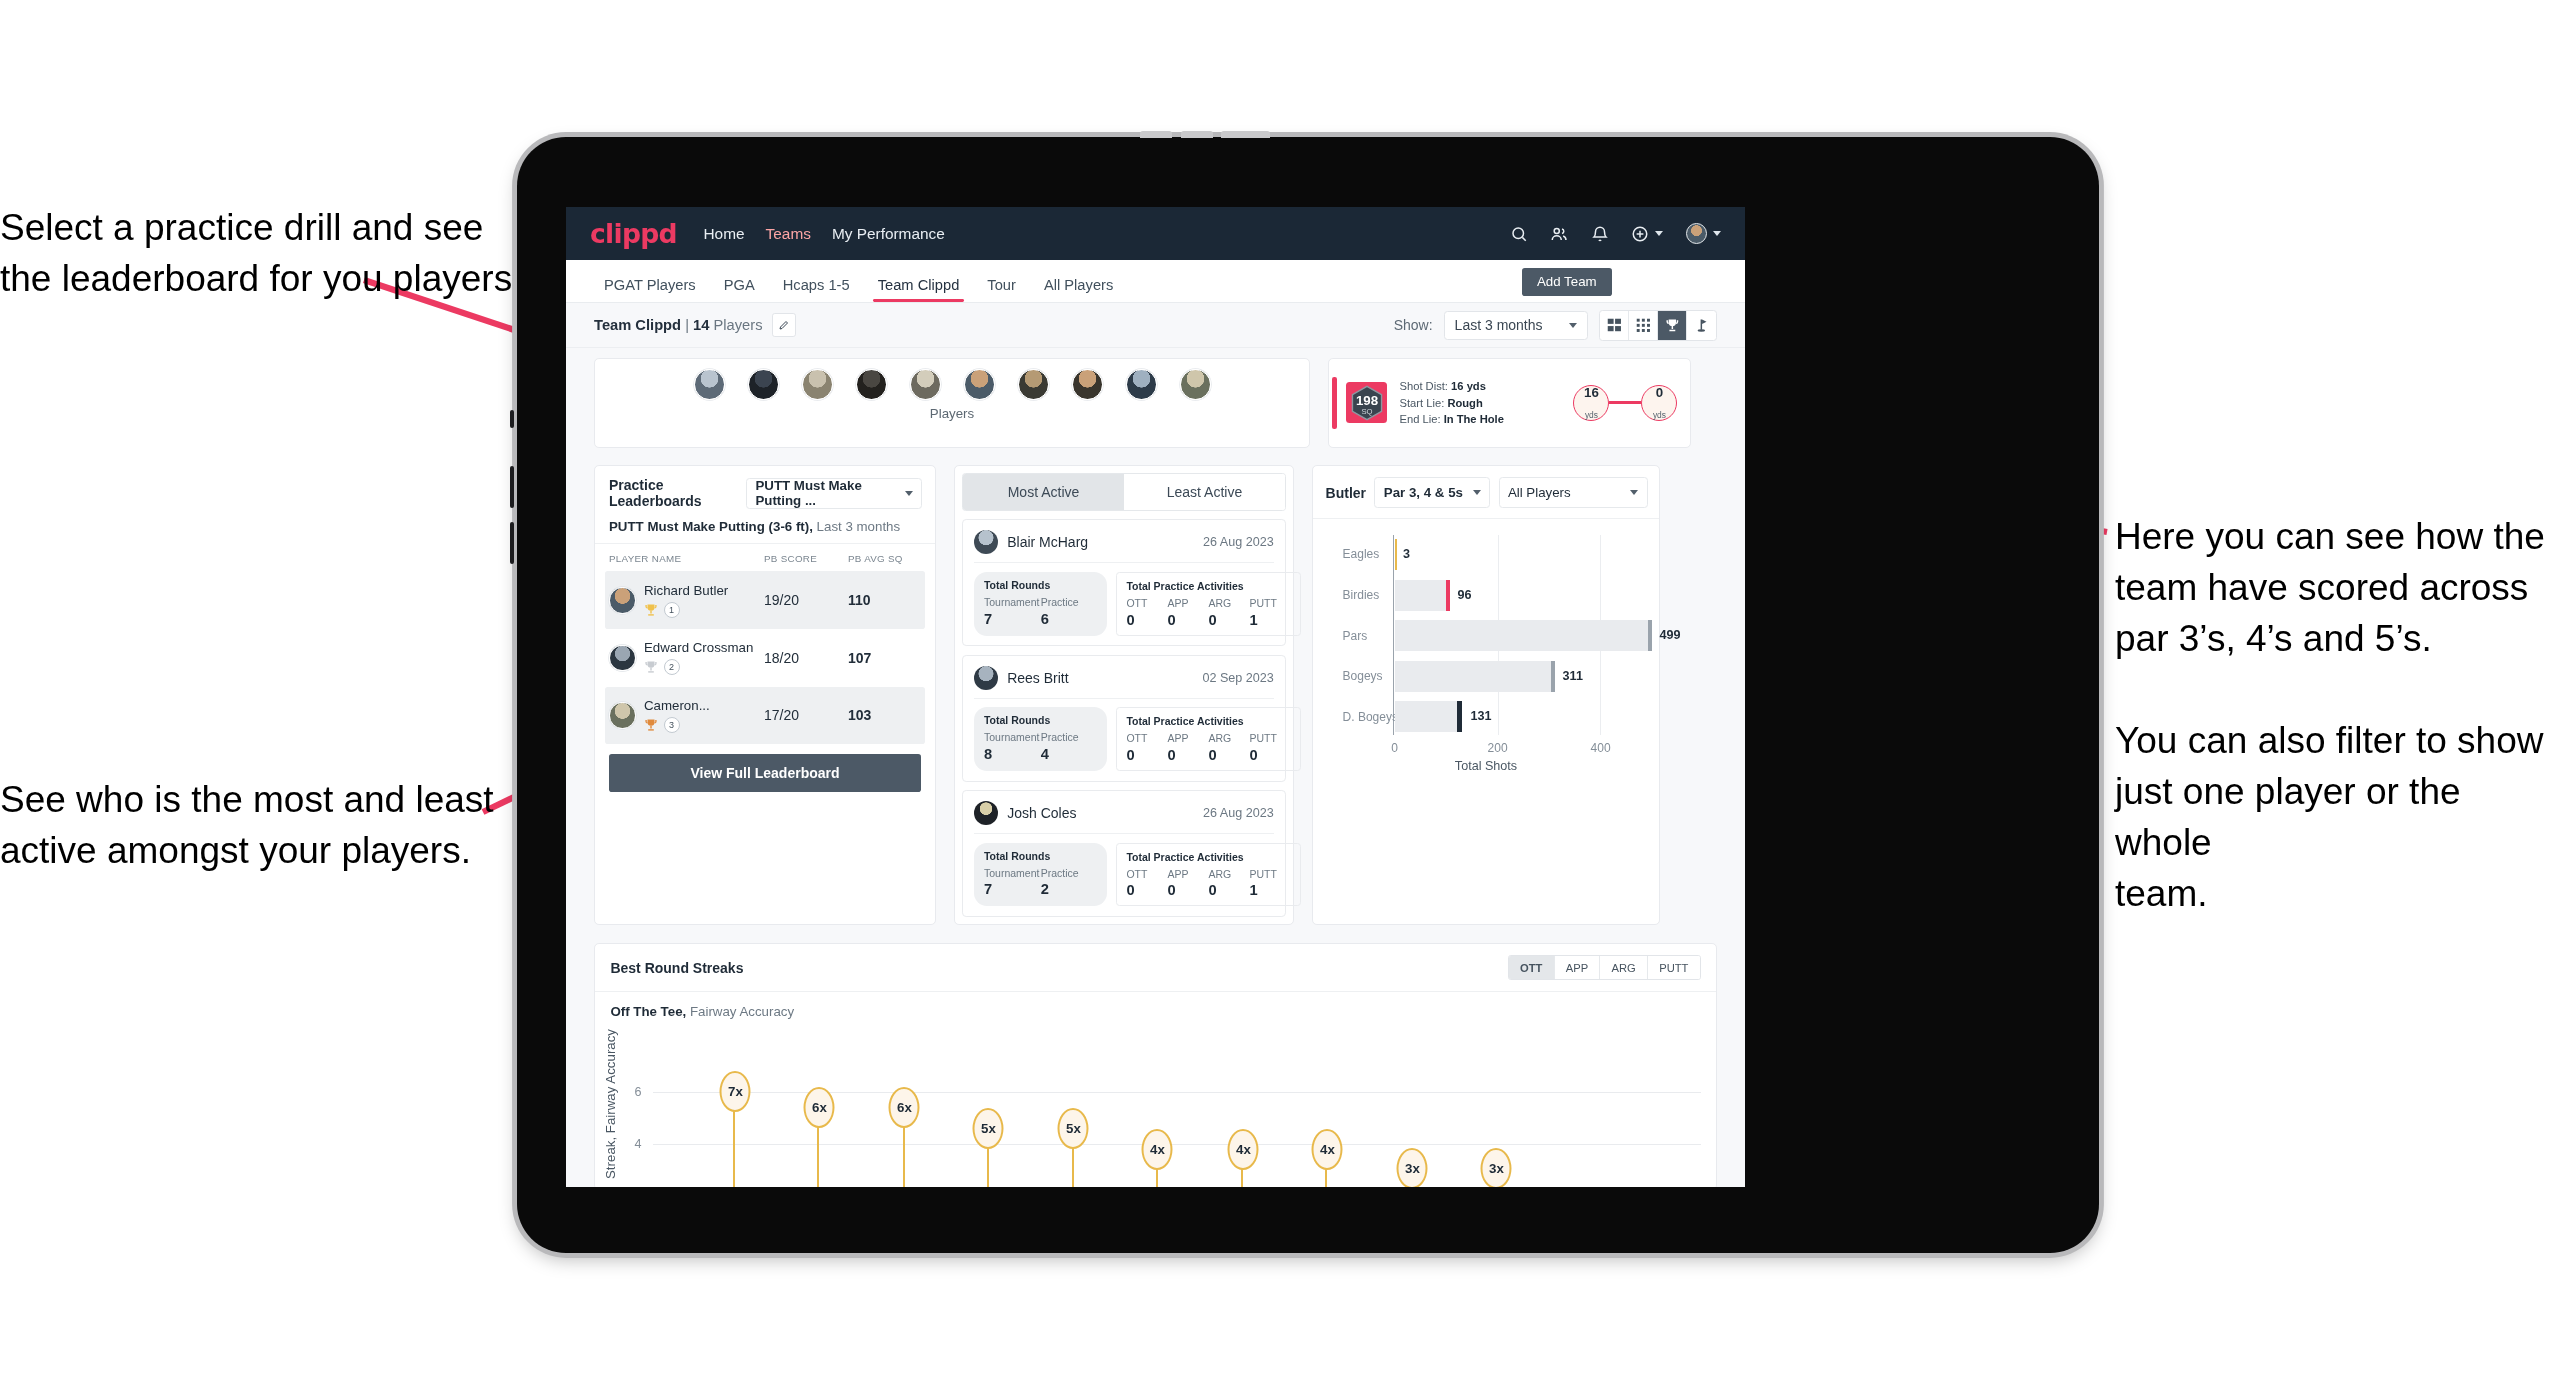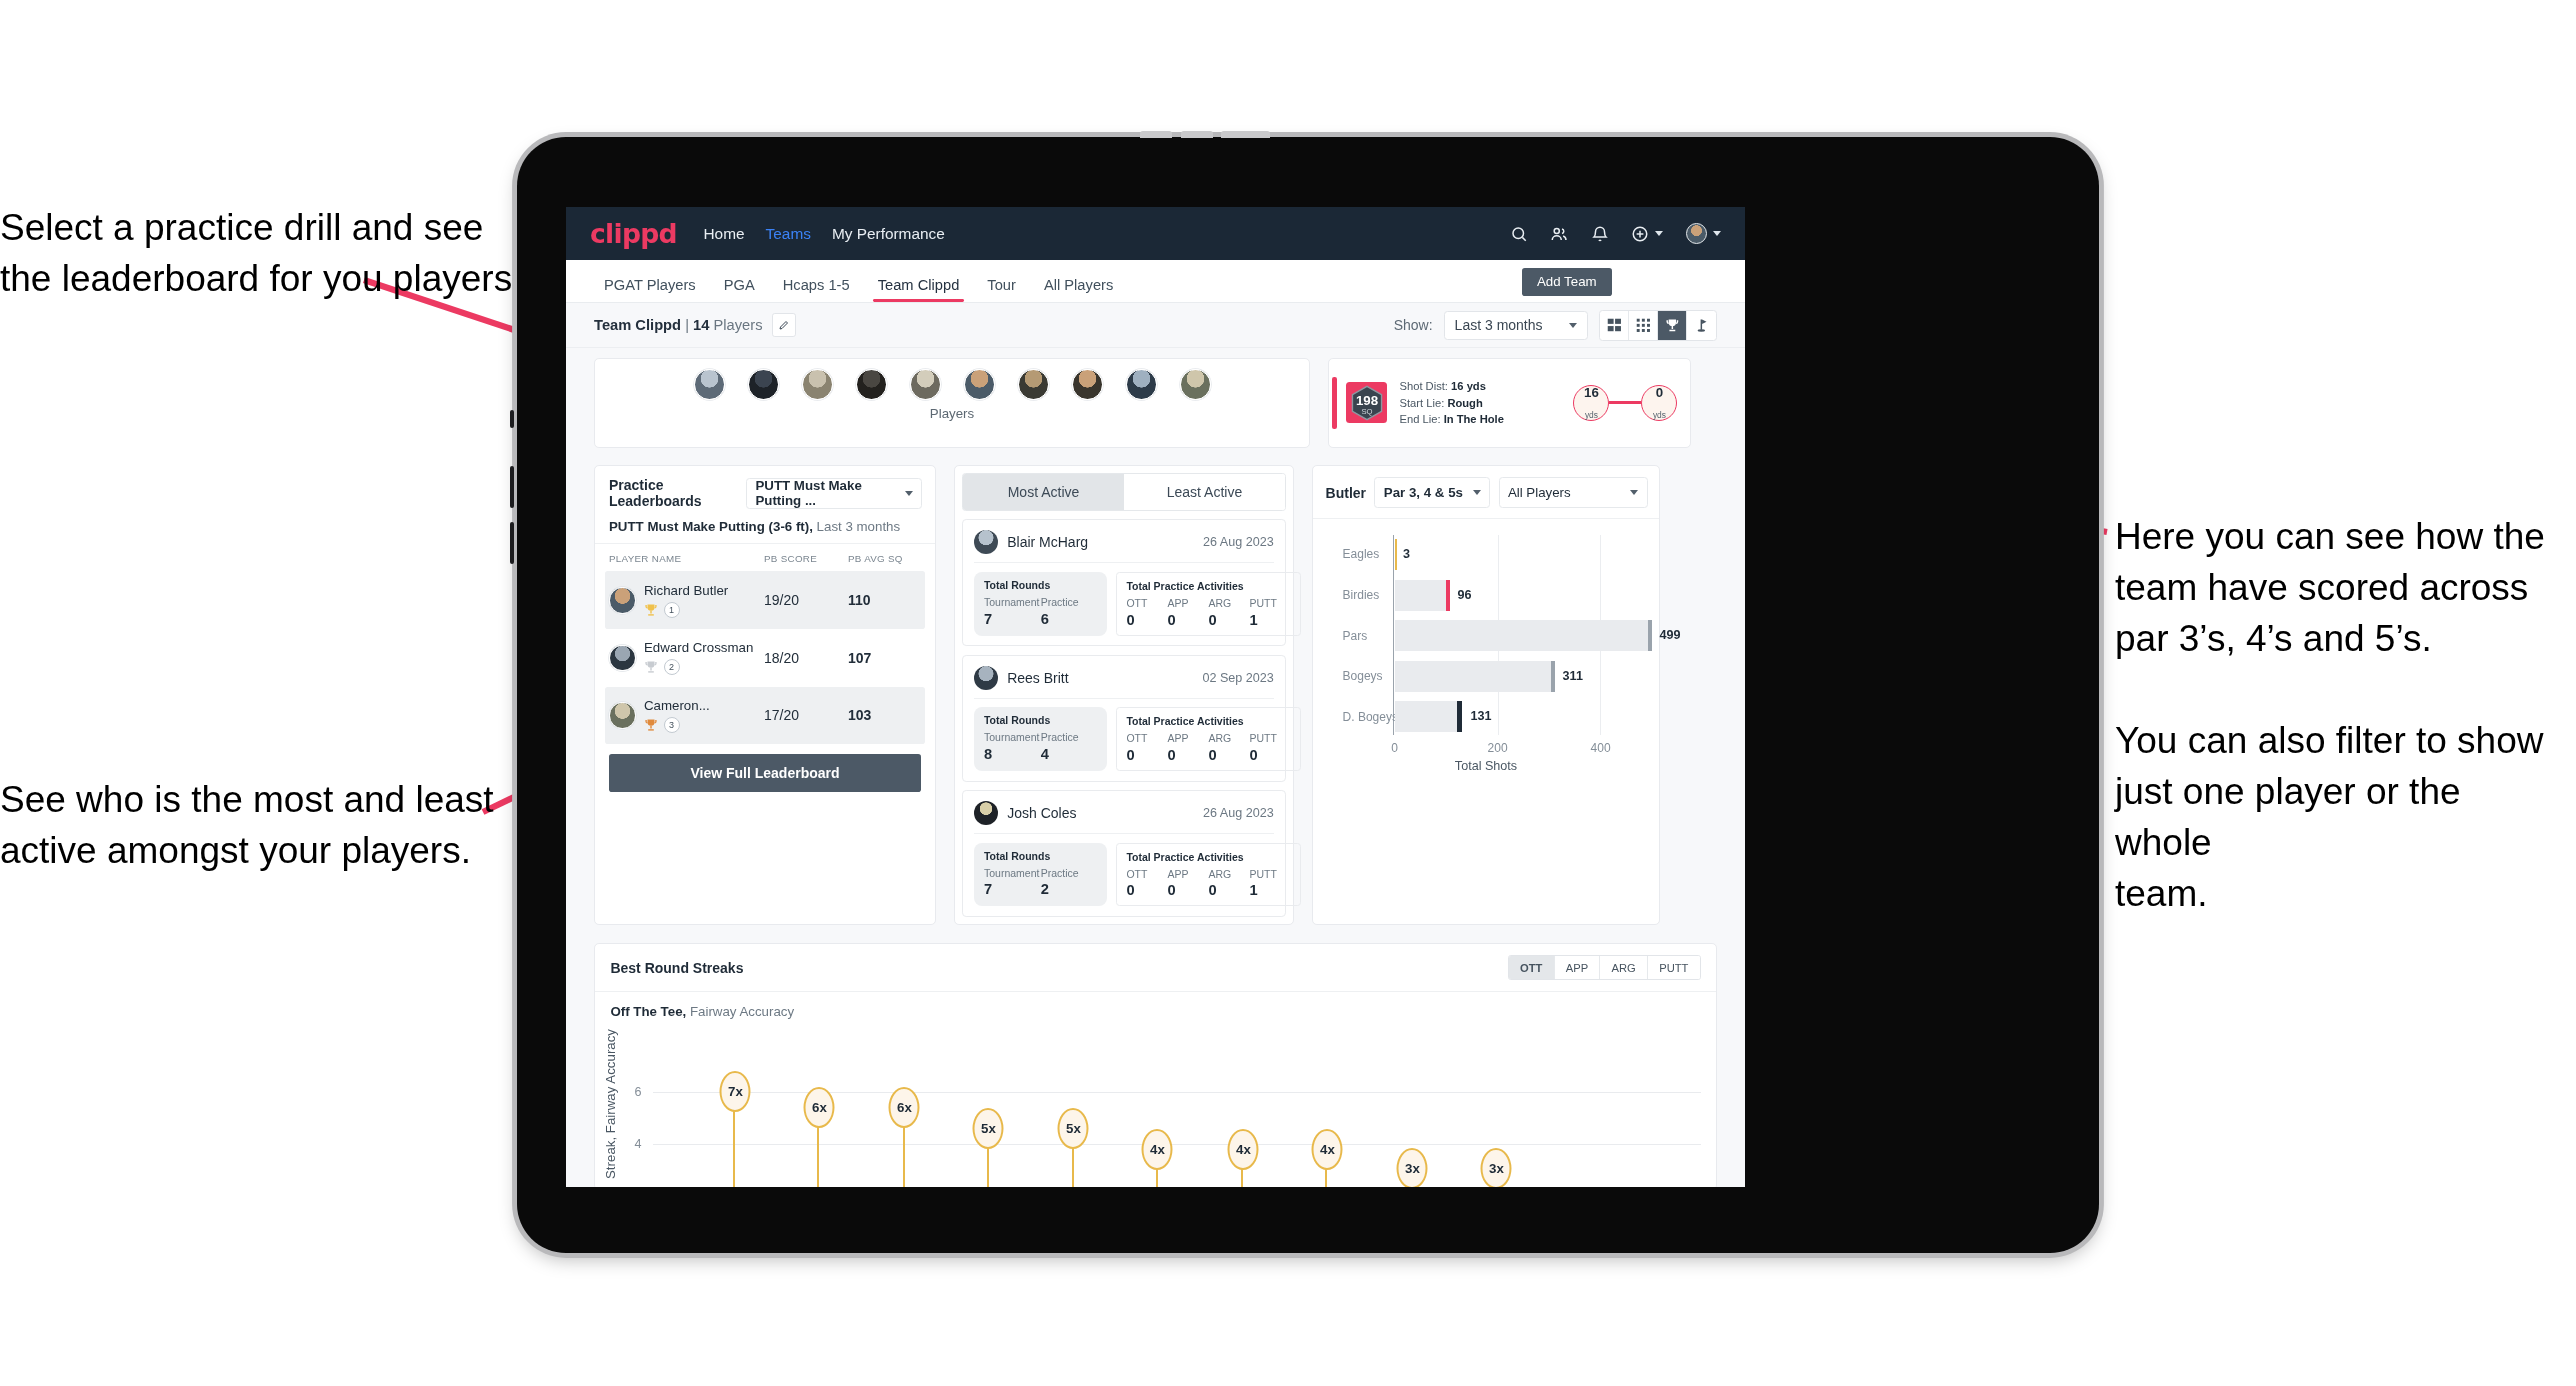--- a/index.html
+++ b/index.html
@@ -62,21 +62,21 @@
     display: flex; align-items: center; padding: 0 24px;
   }
   .logo {
     color: #ec3a62; font-size: 26.6px; font-weight: 700;
     letter-spacing: -0.7px; font-family: "DejaVu Sans", sans-serif;
     margin-right: 26.6px;
   }
   .navlink {
     color: #e9eef3; font-size: 15.4px; margin-right: 21px;
   }
-  .navlink.dim { color: #3b82f6; }
+  .navlink.dim { color: #fca5a5; }
   .nav-right { margin-left: auto; display: flex; align-items: center; gap: 22.4px; }
   .nav-ic { width: 18px; height: 18px; display: block; }
   .nav-ic svg { width: 18px; height: 18px; display: block; }
   .avatar-nav {
     width: 21px; height: 21px; border-radius: 50%;
     background: radial-gradient(circle at 50% 35%, #caa179 0 34%, #4b5b68 36% 100%);
     border: 1.4px solid #e7ebee;
   }
   .caret { width: 0; height: 0; border-left: 4.9px solid transparent; border-right: 4.9px solid transparent; border-top: 5.6px solid #dfe6ec; }
   .nav-grp { display: flex; align-items: center; gap: 6.3px; }
@@ -199,21 +199,21 @@
   .act { width: 340px; padding: 7px; }
   .act-tabs { display:flex; border:0.7px solid #e5e8eb; border-radius:3.5px; overflow:hidden; }
   .act-tab { flex:1; text-align:center; padding: 9.8px 0; font-size: 14px; color:#3c4956; background:#fff; }
   .act-tab.on { background:#e2e5e8; }
   .act-card { border:0.7px solid #e9ebee; border-radius:4.2px; padding: 9.8px 11.2px; margin-top: 8.4px; }
   .act-top { display:flex; align-items:center; gap: 9px; padding-bottom: 8.4px; border-bottom:0.7px solid #eef0f2; }
   .act-av { width: 24px;height:24px;border-radius:50%; }
   .act-name { font-size: 14px; color:#1f2b37; }
   .act-date { margin-left:auto; font-size: 12.6px; color:#6c7883; }
   .act-body { display:flex; gap: 8.4px; margin-top: 8.4px; }
-  .rounds { background:#eef0f2; border-radius:8px; padding: 7px 9.8px; width: 133px; }
+  .rounds { background:#eef0f2; border-radius:13px; padding: 7px 9.8px; width: 133px; }
   .acts { border:0.7px solid #e9ebee; border-radius:3.5px; padding: 7px 9.8px; flex:1; }
   .blk-t { font-size: 10.5px; font-weight:700; color:#1f2b37; }
   .sub-row { display:flex; margin-top: 4.9px; }
   .sub-row span { font-size: 10.5px; color:#6c7883; }
   .val-row { display:flex; margin-top: 2.8px; }
   .val-row b { font-size: 14.7px; color:#1f2b37; }
   .rounds .sub-row span, .rounds .val-row b { width: 64px; }
   .acts .sub-row span, .acts .val-row b { width: 41px; }
 
   

